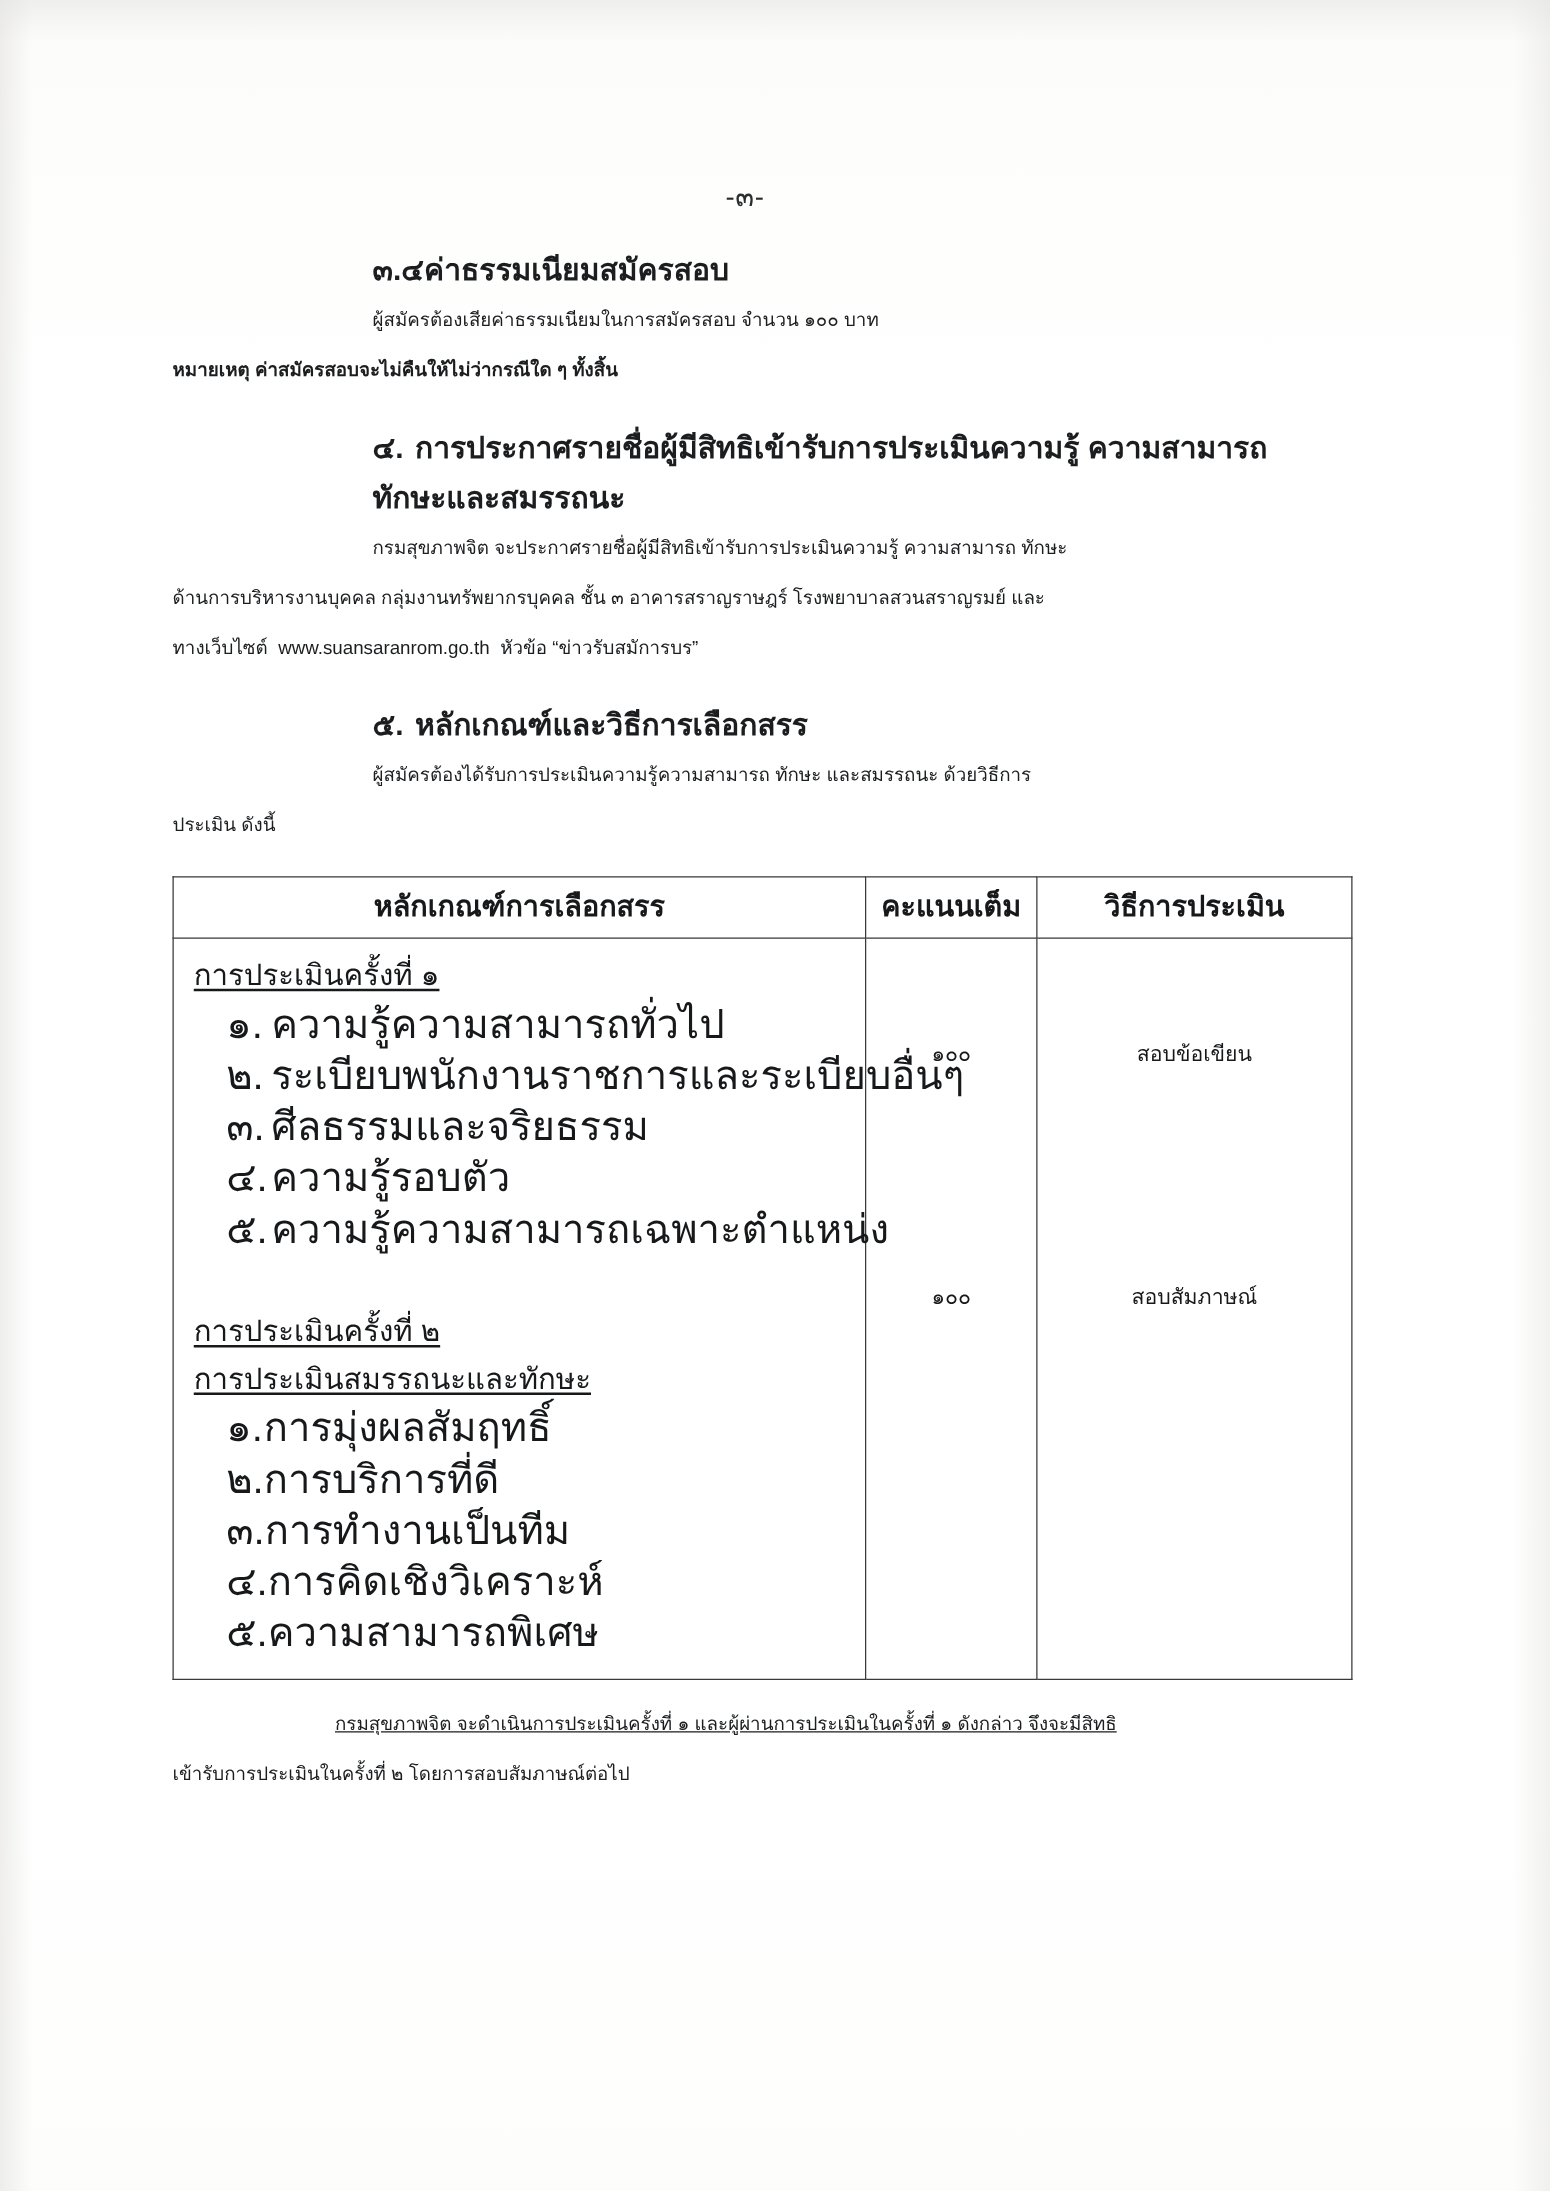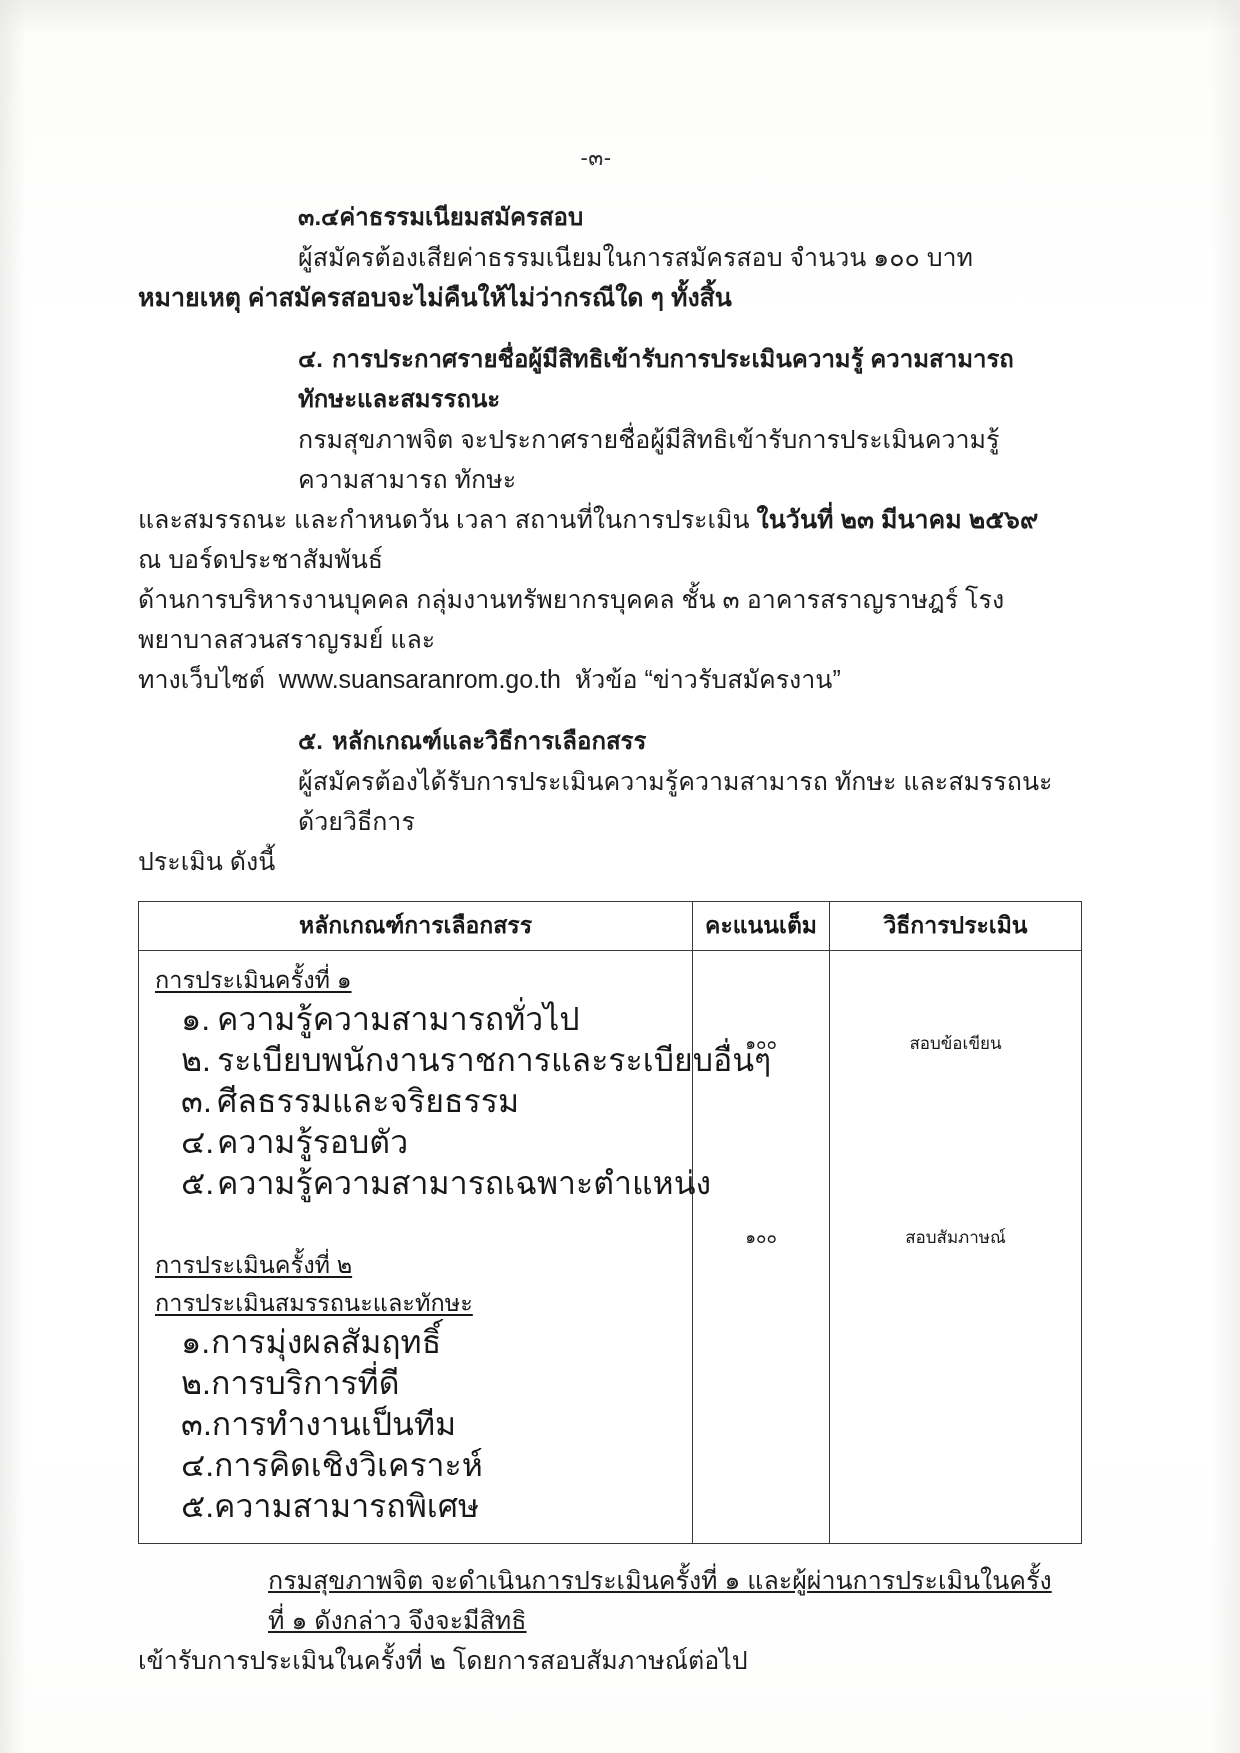--- a/index.html
+++ b/index.html
@@ -53,21 +53,21 @@
 
   
   .pg-num {
     text-align: center;
     font-size: 22px;
     letter-spacing: 0.5px;
     margin-top: 140px;
     color: #2a2c2e;
   }
   .line {
-    font-size: 25px;
+    font-size: 15px;
     line-height: 40px;
     color: #1b1d1f;
     white-space: pre-wrap;
   }
   .b { font-weight: bold; }
   .u { text-underline-offset: 3px; }
   .ind-head   { padding-left: 160px; }   
   .ind-para   { padding-left: 160px; }   
   .ind-para-2 { padding-left: 130px; text-decoration: underline; }
   .ind-none   { padding-left: 0; }
@@ -159,25 +159,24 @@
 
     <div class="line b ind-none">หมายเหตุ ค่าสมัครสอบจะไม่คืนให้ไม่ว่ากรณีใด ๆ ทั้งสิ้น</div>
 
     <div class="sec-gap"></div>
 
     <div class="line headline ind-head"><span class="headnum">๔.</span><span class="u">การประกาศรายชื่อผู้มีสิทธิเข้ารับการประเมินความรู้ ความสามารถ ทักษะและสมรรถนะ</span></div>
 
 
     <div class="line ind-para">กรมสุขภาพจิต จะประกาศรายชื่อผู้มีสิทธิเข้ารับการประเมินความรู้ ความสามารถ ทักษะ</div>
 
-    <div class="line ind-none"><span>และสมรรถนะ และกำหนดวัน เวลา สถานที่ในการประเมิน </span><span class="b">ในวันที่ ๒๓ มีนาคม ๒๕๖๙</span><span> ณ บอร์ดประชาสัมพันธ์</span></div>
 
     <div class="line ind-none">ด้านการบริหารงานบุคคล กลุ่มงานทรัพยากรบุคคล ชั้น ๓ อาคารสราญราษฎร์ โรงพยาบาลสวนสราญรมย์ และ</div>
 
-    <div class="line ind-none"><span>ทางเว็บไซต์  </span><span>www.suansaranrom.go.th</span><span>  หัวข้อ “ข่าวรับสมัครงาน”</span></div>
+    <div class="line ind-none"><span>ทางเว็บไซต์  </span><span>www.suansaranrom.go.th</span><span>  หัวข้อ “ข่าวรับสมัการบร”</span></div>
 
     <div class="sec-gap"></div>
 
     <div class="line headline ind-head"><span class="headnum">๕.</span><span class="u">หลักเกณฑ์และวิธีการเลือกสรร</span></div>
 
     <div class="line ind-para">ผู้สมัครต้องได้รับการประเมินความรู้ความสามารถ ทักษะ และสมรรถนะ ด้วยวิธีการ</div>
     <div class="line ind-none">ประเมิน ดังนี้</div>
 
     <table class="crit-table">
       <thead>

